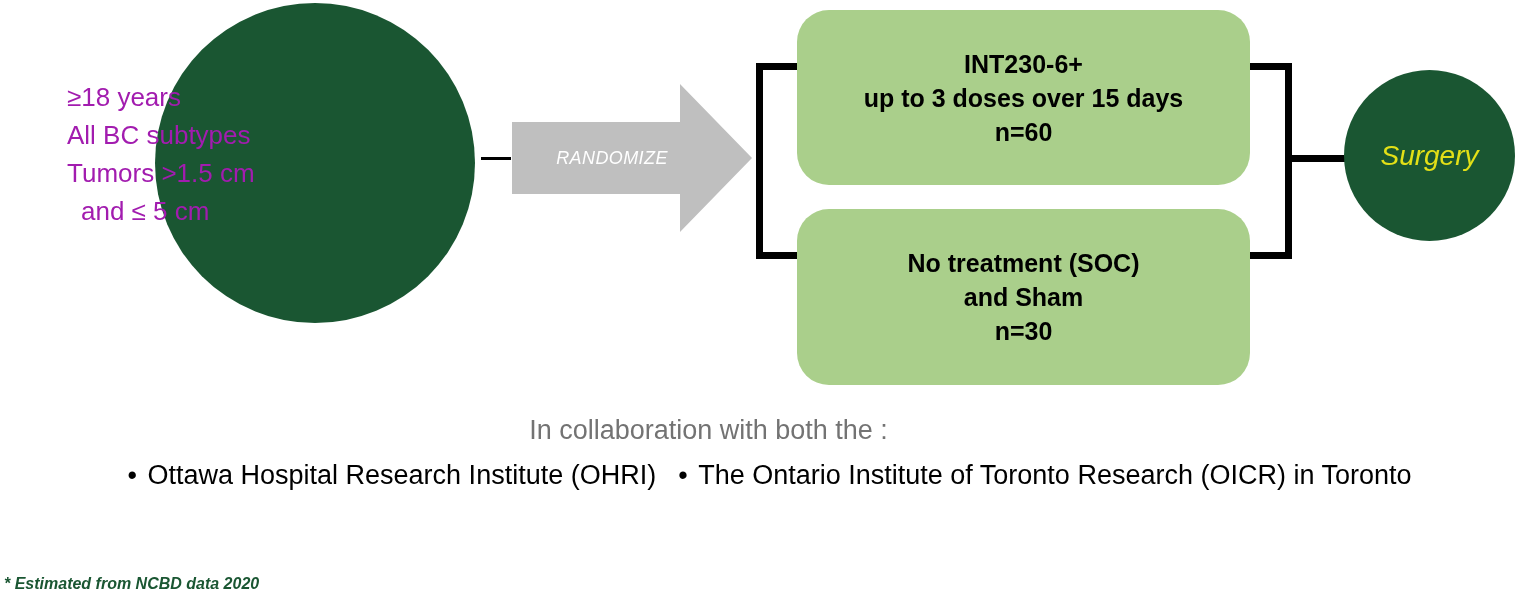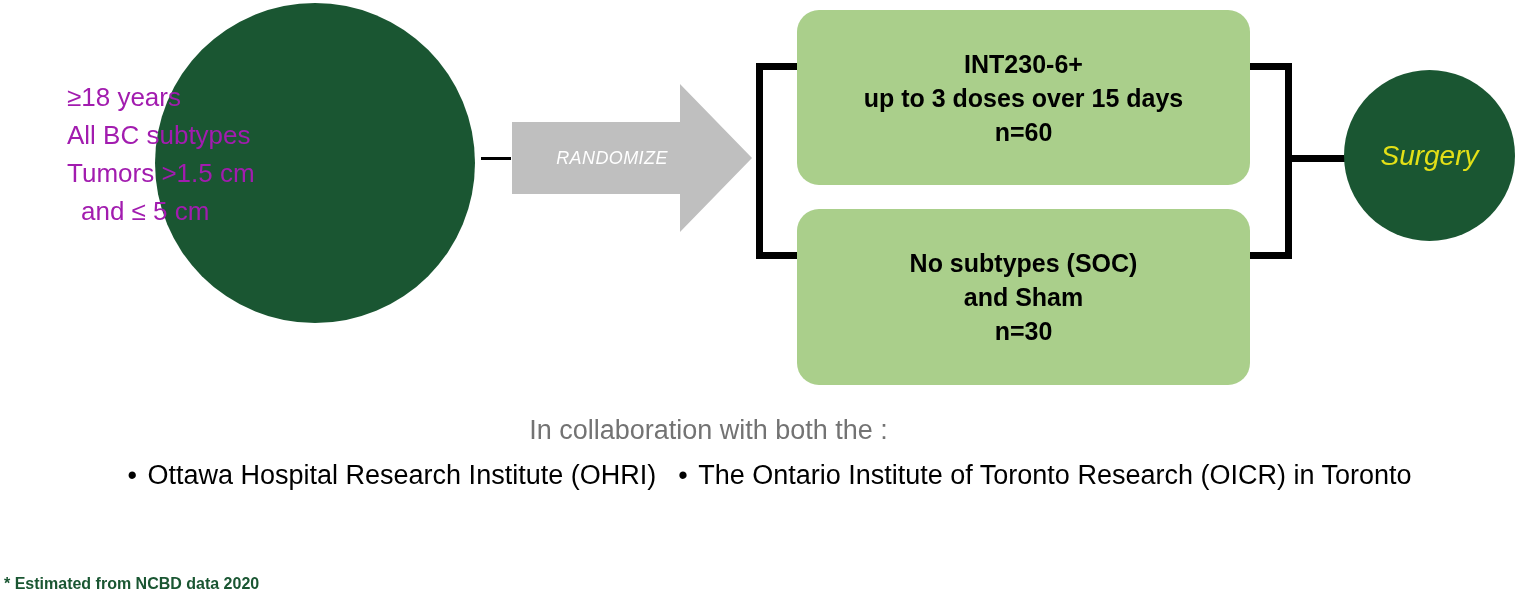--- a/index.html
+++ b/index.html
@@ -133,21 +133,21 @@
     height: 7px;
     background: #000000;
   }
 
   
   .arm-box {
     position: absolute;
     left: 797px;
     width: 453px;
     background: #AACF8B;
-    border-radius: 22px;
+    border-radius: 32px;
     display: flex;
     flex-direction: column;
     align-items: center;
     justify-content: center;
     box-sizing: border-box;
   }
   .arm-box-treatment {
     top: 10px;
     height: 175px;
   }
@@ -220,20 +220,21 @@
     top: 0;
   }
 
   
   .footnote {
     position: absolute;
     left: 4px;
     top: 574px;
     color: #1A5632;
     font-size: 16px;
+    font-style: italic;
     font-weight: bold;
     line-height: 20px;
   }
 </style>
 </head>
 <body>
 
 <div id="diagram-canvas">
 
   <div class="eligibility-circle"></div>
@@ -257,21 +258,21 @@
   <div class="bracket bracket-right"></div>
   <div class="bracket-tail"></div>
 
   <div class="arm-box arm-box-treatment">
     <div class="arm-line">INT230-6+</div>
     <div class="arm-line">up to 3 doses over 15 days</div>
     <div class="arm-line">n=60</div>
   </div>
 
   <div class="arm-box arm-box-control">
-    <div class="arm-line">No subtypes (SOC)</div>
+    <div class="arm-line">No treatment (SOC)</div>
     <div class="arm-line">and Sham</div>
     <div class="arm-line">n=30</div>
   </div>
 
   <div class="surgery-circle">
     <span class="surgery-label">Surgery</span>
   </div>
 
   <div class="collab-heading">In collaboration with both the :</div>
   <div class="collab-partners">

